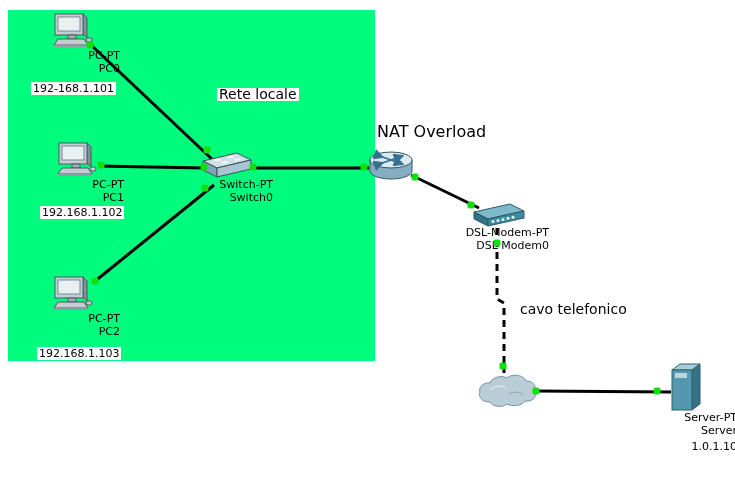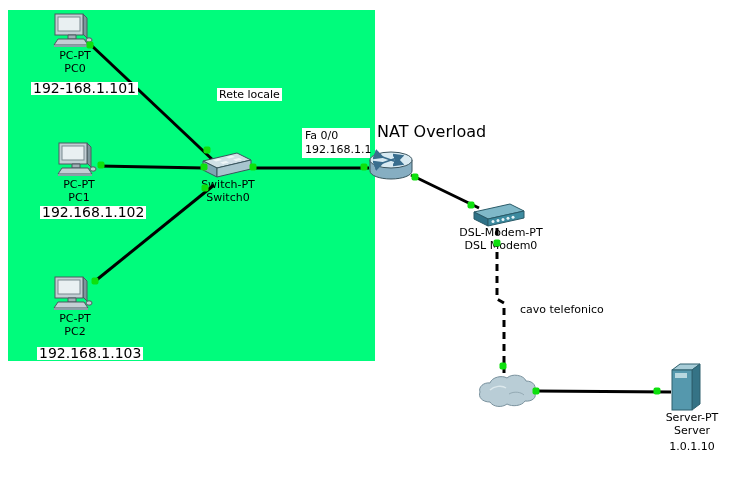--- a/index.html
+++ b/index.html
@@ -8,28 +8,28 @@
     font-family:"DejaVu Sans", sans-serif; overflow:hidden;
   }
   .lan-area {
     position:absolute; left:8px; top:10px; width:367px; height:351px;
     background:#00fc7c; z-index:1;
   }
   svg.links { position:absolute; left:0; top:0; z-index:2; }
   .device { position:absolute; z-index:3; }
   .dev-label {
     position:absolute; z-index:4; font-size:11px; line-height:13px;
-    text-align:center; color:#000; white-space:nowrap;
+    text-align:right; color:#000; white-space:nowrap;
   }
   .ip-label {
+    position:absolute; z-index:4; font-size:11px; line-height:13px;
+    background:#ffffff; color:#000; padding:0 2px; white-space:nowrap;
+  }
+  .note {
     position:absolute; z-index:4; font-size:14px; line-height:13px;
-    background:#ffffff; color:#000; padding:0 2px; white-space:nowrap;
-  }
-  .note {
-    position:absolute; z-index:4; font-size:11px; line-height:13px;
     background:#ffffff; color:#000; padding:0 2px; white-space:nowrap;
   }
   .plain-note {
     position:absolute; z-index:4; font-size:16px; line-height:13px;
     color:#000; white-space:nowrap;
   }
   .iface-box {
     position:absolute; z-index:4; font-size:11px; line-height:14px;
     background:#ffffff; color:#000; padding:1px 3px; white-space:nowrap;
   }
@@ -187,24 +187,20 @@
   <div class="dev-label" style="left:647px;top:411px;width:90px">
     <div>Server-PT</div>
     <div>Server</div>
   </div>
   <div class="dev-label" style="left:647px;top:440px;width:90px">1.0.1.10</div>
 
   <div class="note" style="left:217px;top:88px">Rete locale</div>
 
   <div class="plain-note" style="left:377px;top:125px">NAT Overload</div>
 
-  <div class="iface-box" style="left:302px;top:128px;width:62px">
-    <div>Fa 0/0</div>
-    <div>192.168.1.1</div>
-  </div>
 
 
   <div class="note" style="left:518px;top:303px">cavo telefonico</div>
 
   <div class="dot" style="left:90px;top:45px"></div>
   <div class="dot" style="left:207px;top:150px"></div>
   <div class="dot" style="left:101px;top:165px"></div>
   <div class="dot" style="left:204px;top:167px"></div>
   <div class="dot" style="left:95px;top:281px"></div>
   <div class="dot" style="left:205px;top:188px"></div>

